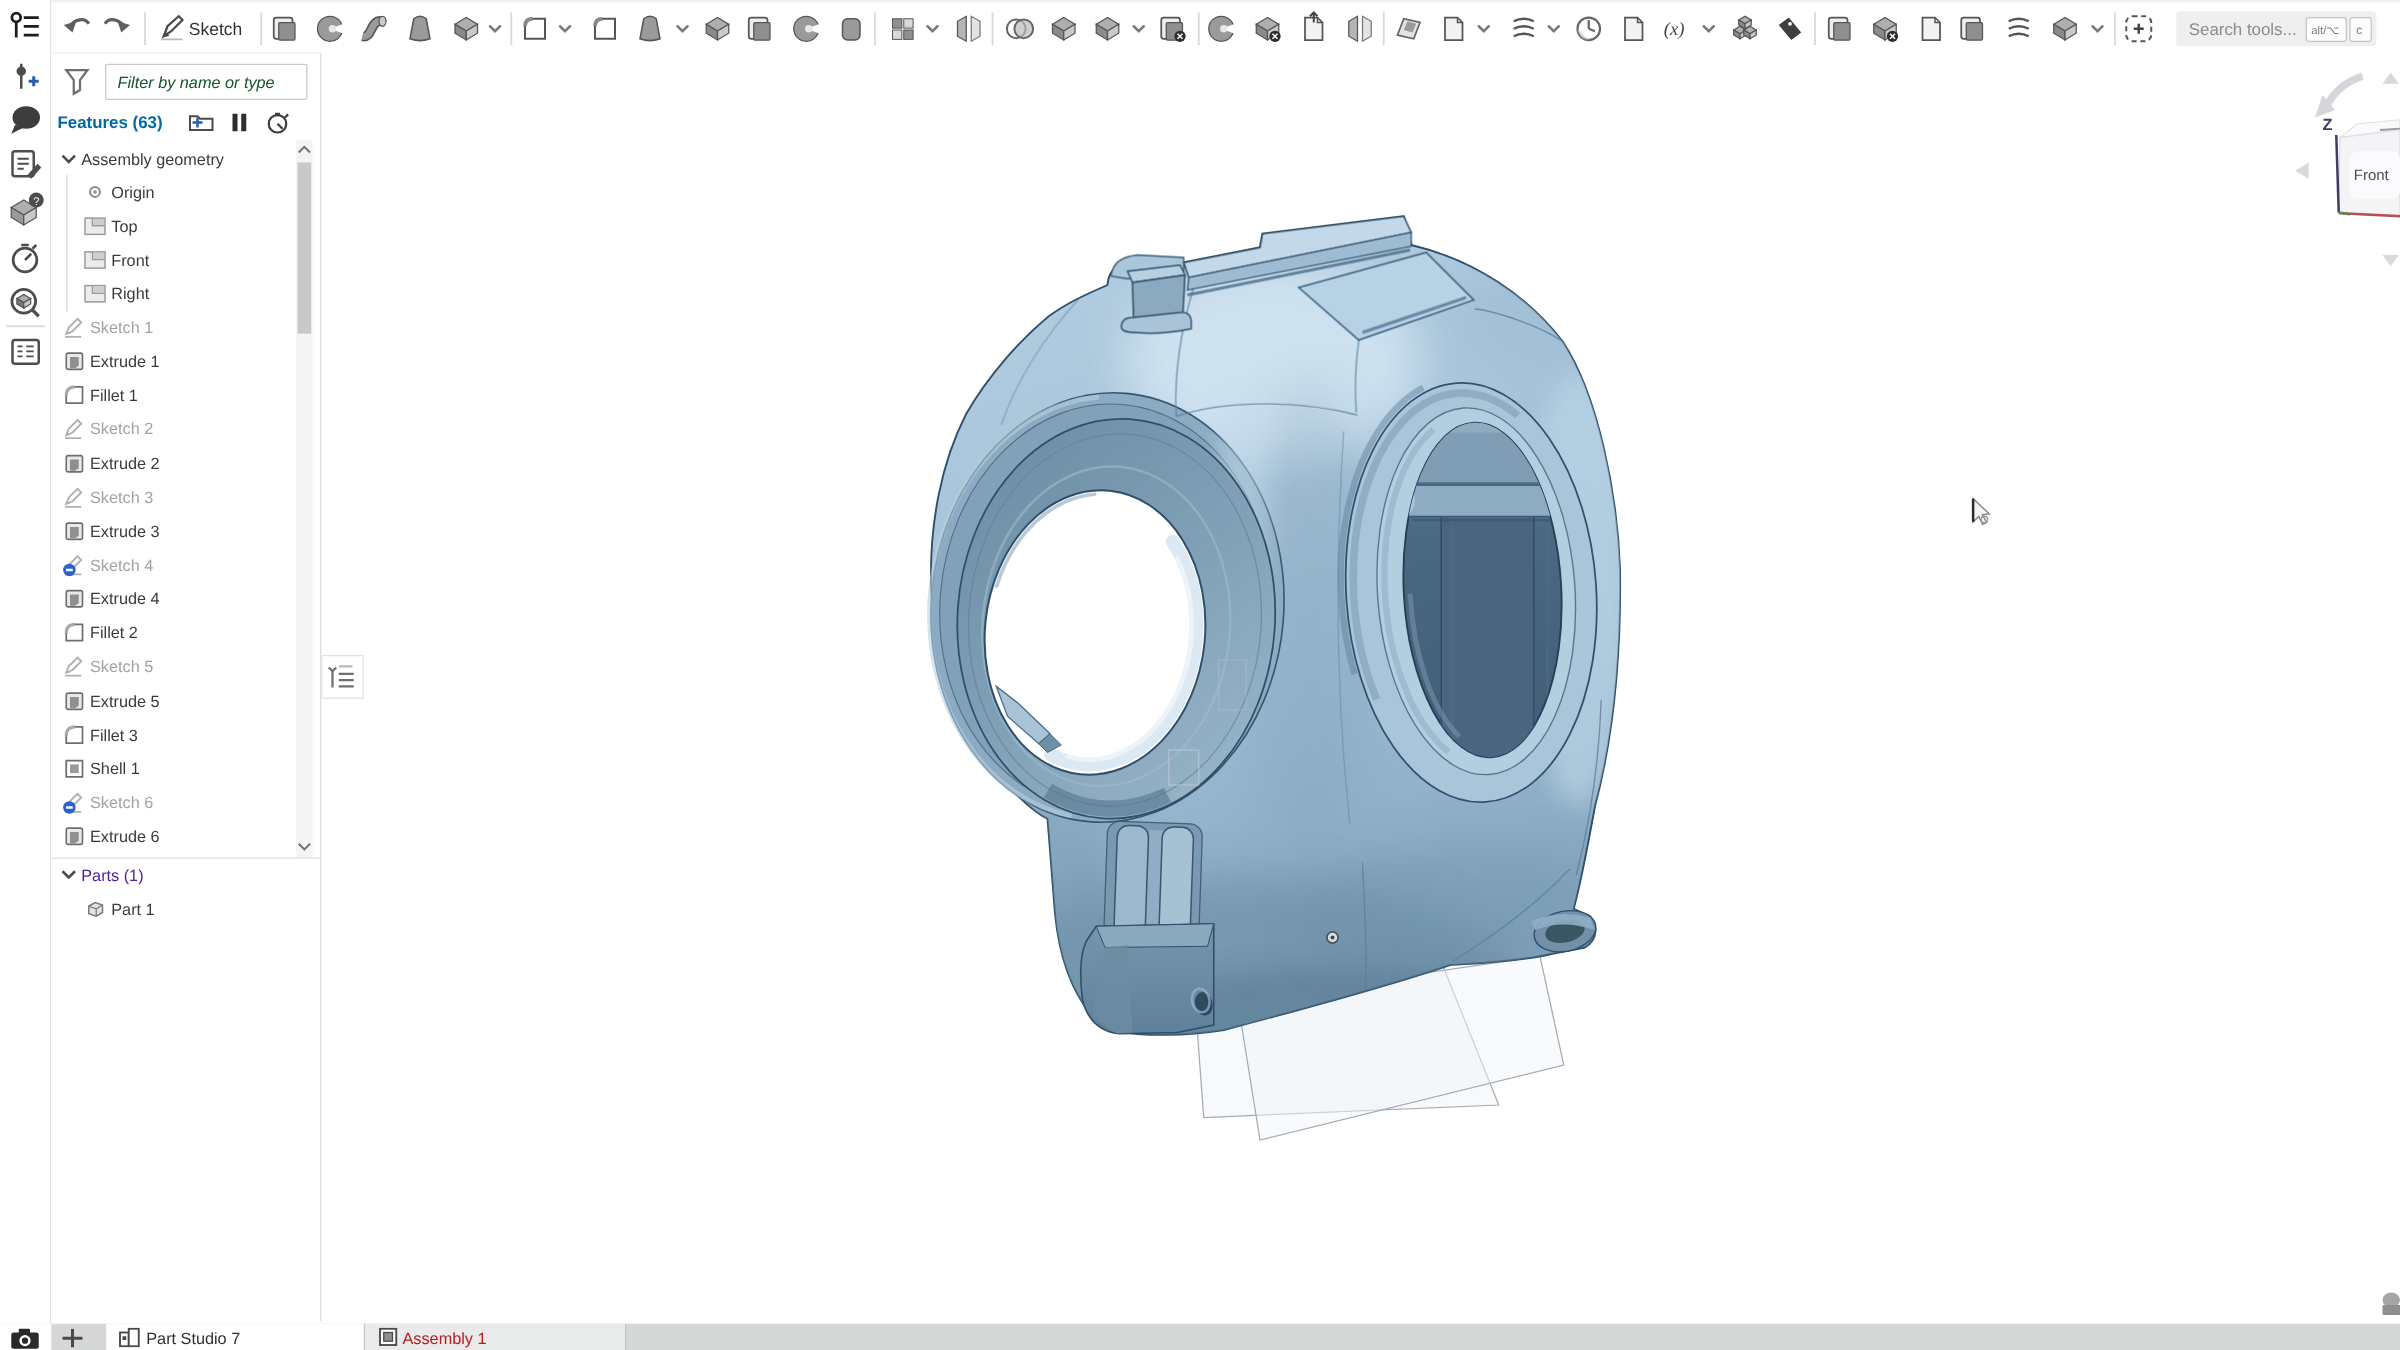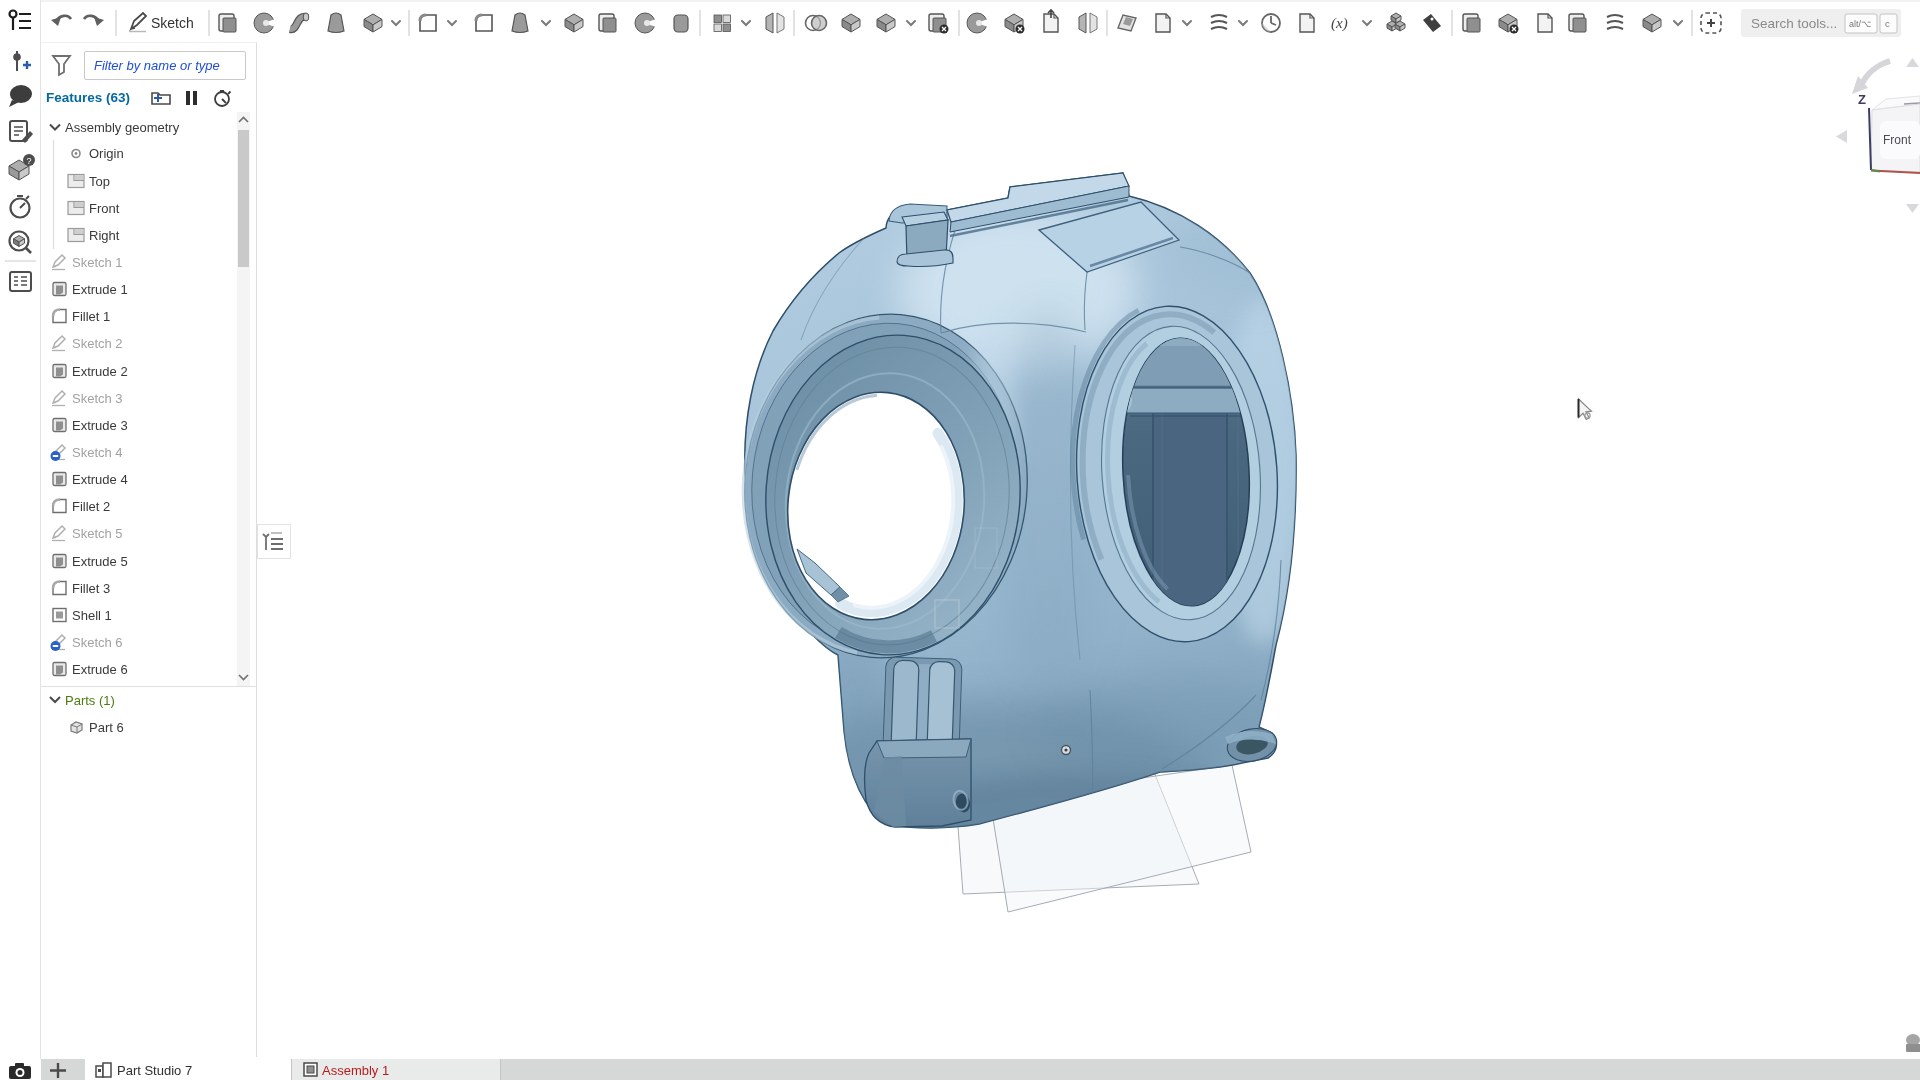--- a/index.html
+++ b/index.html
@@ -378,21 +378,21 @@
     <g stroke="#6f6f6f" stroke-width="1.8" fill="none">
       <path d="M 1,3 L 4,6 L 7,3"></path>
       <path d="M 4,6 L 4,19"></path>
       <path d="M 9,2 L 20,2" stroke="#b9b9b9"></path>
       <path d="M 9,8 L 21,8 M 9,13 L 21,13 M 9,18 L 21,18"></path>
     </g>
   </svg>
 <svg class="abs" style="left:50px;top:53px" width="26" height="26" viewBox="0 0 26 26">
     <path d="M 3,3 L 20,3 L 14,11 L 14,19 L 9,22 L 9,11 Z" fill="none" stroke="#6f6f6f" stroke-width="1.8"></path>
   </svg>
-<div class="abs" style="left:84px;top:51px;width:162px;height:29px;border:1px solid #c9c9c9;border-radius:2px;background:#fff;font-style:italic;color:#1d4ed8;font-size:13px;line-height:27px;padding-left:9px">Filter by name or type</div>
+<div class="abs" style="left:84px;top:51px;width:162px;height:29px;border:1px solid #c9c9c9;border-radius:2px;background:#fff;font-style:italic;color:#14532d;font-size:13px;line-height:27px;padding-left:9px">Filter by name or type</div>
 <div class="abs" style="left:46px;top:90px;font-size:13.5px;font-weight:bold;color:#0369a1">Features (63)</div>
 <svg class="abs" style="left:150px;top:89px" width="90" height="18" viewBox="0 0 90 18">
 <path d="M 2,4 L 8,4 L 10,6 L 20,6 L 20,15 L 2,15 Z" fill="none" stroke="#4a4a4a" stroke-width="1.6"></path>
 <path d="M 4,9 L 12,9 M 8,5 L 8,13" stroke="#2a5caa" stroke-width="2"></path>
 <rect x="36" y="2" width="4" height="14" fill="#2d2d2d"></rect>
     <rect x="43" y="2" width="4" height="14" fill="#2d2d2d"></rect>
 <circle cx="72" cy="10" r="7" fill="none" stroke="#3d3d3d" stroke-width="1.8"></circle>
 <path d="M 72,10 L 76,14 M 70,2 L 74,2 M 78,5 L 80.5,2.5" stroke="#3d3d3d" stroke-width="1.8"></path>
 </svg>
 <svg class="abs" style="left:41px;top:110px" width="216" height="640" viewBox="0 0 216 640">
@@ -516,28 +516,28 @@
 <svg class="abs" style="left:237px;top:115px" width="13" height="10">
     <path d="M 2,7 L 6.5,2.5 L 11,7" fill="none" stroke="#707070" stroke-width="1.6"></path>
   </svg>
 <svg class="abs" style="left:237px;top:672px" width="13" height="10">
     <path d="M 2,3 L 6.5,7.5 L 11,3" fill="none" stroke="#707070" stroke-width="1.6"></path>
   </svg>
 <div class="abs" style="left:41px;top:686px;width:215px;height:1px;background:#e0e0e0"></div>
 <svg class="abs" style="left:48px;top:694px" width="14" height="12">
     <path d="M 2,3 L 7,8 L 12,3" fill="none" stroke="#4a4a4a" stroke-width="2"></path>
   </svg>
-<div class="abs" style="left:65px;top:693px;font-size:13px;color:#4d7c0f">Parts (1)</div>
+<div class="abs" style="left:65px;top:693px;font-size:13px;color:#4c1d95">Parts (1)</div>
 <svg class="abs" style="left:68px;top:719px" width="18" height="16">
     <g transform="translate(1,1)">
       <path d="M 2,5 L 7,2 L 13,4 L 13,10 L 8,13 L 2,11 Z" fill="#e3e3e3" stroke="#7a7a7a" stroke-width="1.2"></path>
       <path d="M 2,5 L 8,7 L 13,4 M 8,7 L 8,13" fill="none" stroke="#7a7a7a" stroke-width="1"></path>
     </g>
   </svg>
-<div class="abs" style="left:89px;top:720px;font-size:13px;color:#3a3a3a">Part 6</div>
+<div class="abs" style="left:89px;top:720px;font-size:13px;color:#3a3a3a">Part 1</div>
 <div class="abs" style="left:0;top:1059px;width:1920px;height:21px;background:#d6d8d8"></div>
 <div class="abs" style="left:0;top:1059px;width:41px;height:21px;background:#fff"></div>
 <svg class="abs" style="left:8px;top:1062px" width="26" height="18" viewBox="0 0 26 18">
     <rect x="1" y="4" width="22" height="13" rx="2" fill="#2a2a2a"></rect>
     <rect x="7" y="1" width="9" height="5" rx="1" fill="#2a2a2a"></rect>
     <circle cx="12" cy="10.5" r="4.5" fill="#fff"></circle>
     <circle cx="12" cy="10.5" r="2.5" fill="#2a2a2a"></circle>
   </svg>
 <svg class="abs" style="left:48px;top:1063px" width="20" height="15">
     <path d="M 2,7.5 L 18,7.5 M 10,0 L 10,15" stroke="#4a4a4a" stroke-width="2.4"></path>

